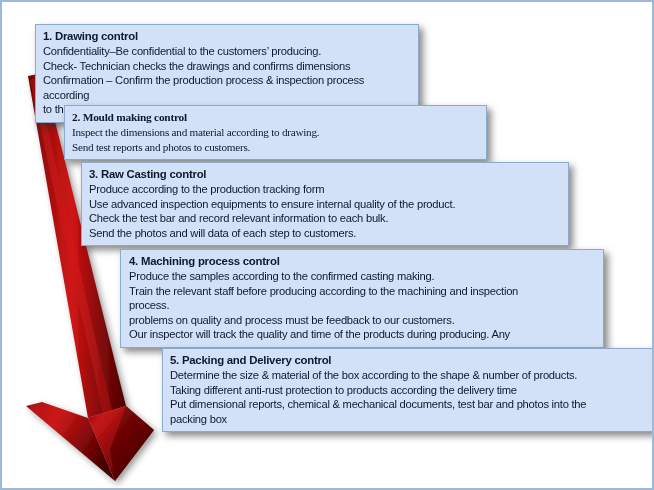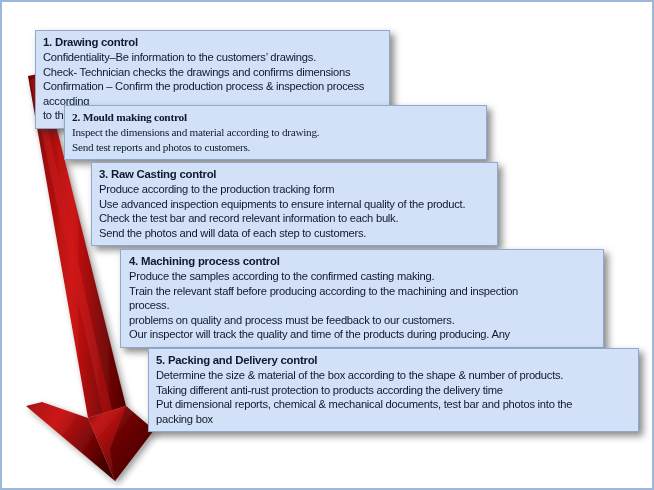--- a/index.html
+++ b/index.html
@@ -51,25 +51,25 @@
     font-size: 11.4px;
     line-height: 15px;
     white-space: nowrap;
   }
   .step-line {
     font-weight: normal;
     white-space: normal;
   }
 
   
-  #box-1 { left: 33px;  top: 28px;  width: 355px; }
+  #box-1 { left: 33px;  top: 22px;  width: 384px; }
   #box-2 { left: 62px;  top: 103px; width: 423px; font-family: Liberation Serif, serif; }
-  #box-3 { left: 89px;  top: 160px; width: 407px; }
+  #box-3 { left: 79px;  top: 160px; width: 488px; }
   #box-4 { left: 118px; top: 247px; width: 484px; padding-left: 8px; }
-  #box-5 { left: 146px; top: 346px; width: 491px; }
+  #box-5 { left: 160px; top: 346px; width: 491px; }
 </style>
 </head>
 <body>
 
 <div id="canvas">
 
   <svg id="arrow-layer" viewBox="0 0 654 490" xmlns="http://www.w3.org/2000/svg">
     <defs>
       <linearGradient id="shaftGrad" x1="0" y1="0" x2="1" y2="0">
         <stop offset="0%" stop-color="#6d0405"></stop>
@@ -105,21 +105,21 @@
       <polygon points="86,416 124,404 152,428 113,479" fill="url(#headGrad)"></polygon>
 
       <polygon points="124,404 152,428 113,479 108,447" fill="#4e0101" opacity="0.55"></polygon>
 
       <polygon points="28,78 34,76 110,409 101,412" fill="#d92222" opacity="0.35"></polygon>
     </g>
   </svg>
 
   <div class="step-box" id="box-1">
     <div class="step-title">1. Drawing control</div>
-    <div class="step-line">Confidentiality–Be information to the customers’ drawings.</div>
+    <div class="step-line">Confidentiality–Be confidential to the customers’ producing.</div>
     <div class="step-line">Check- Technician checks the drawings and confirms dimensions</div>
     <div class="step-line">Confirmation – Confirm the production process &amp; inspection process according</div>
     <div class="step-line">to the inspector</div>
   </div>
 
   <div class="step-box" id="box-2">
     <div class="step-title">2. Mould making control</div>
     <div class="step-line">Inspect the dimensions and material according to drawing.</div>
     <div class="step-line">Send test reports and photos to customers.</div>
   </div>

